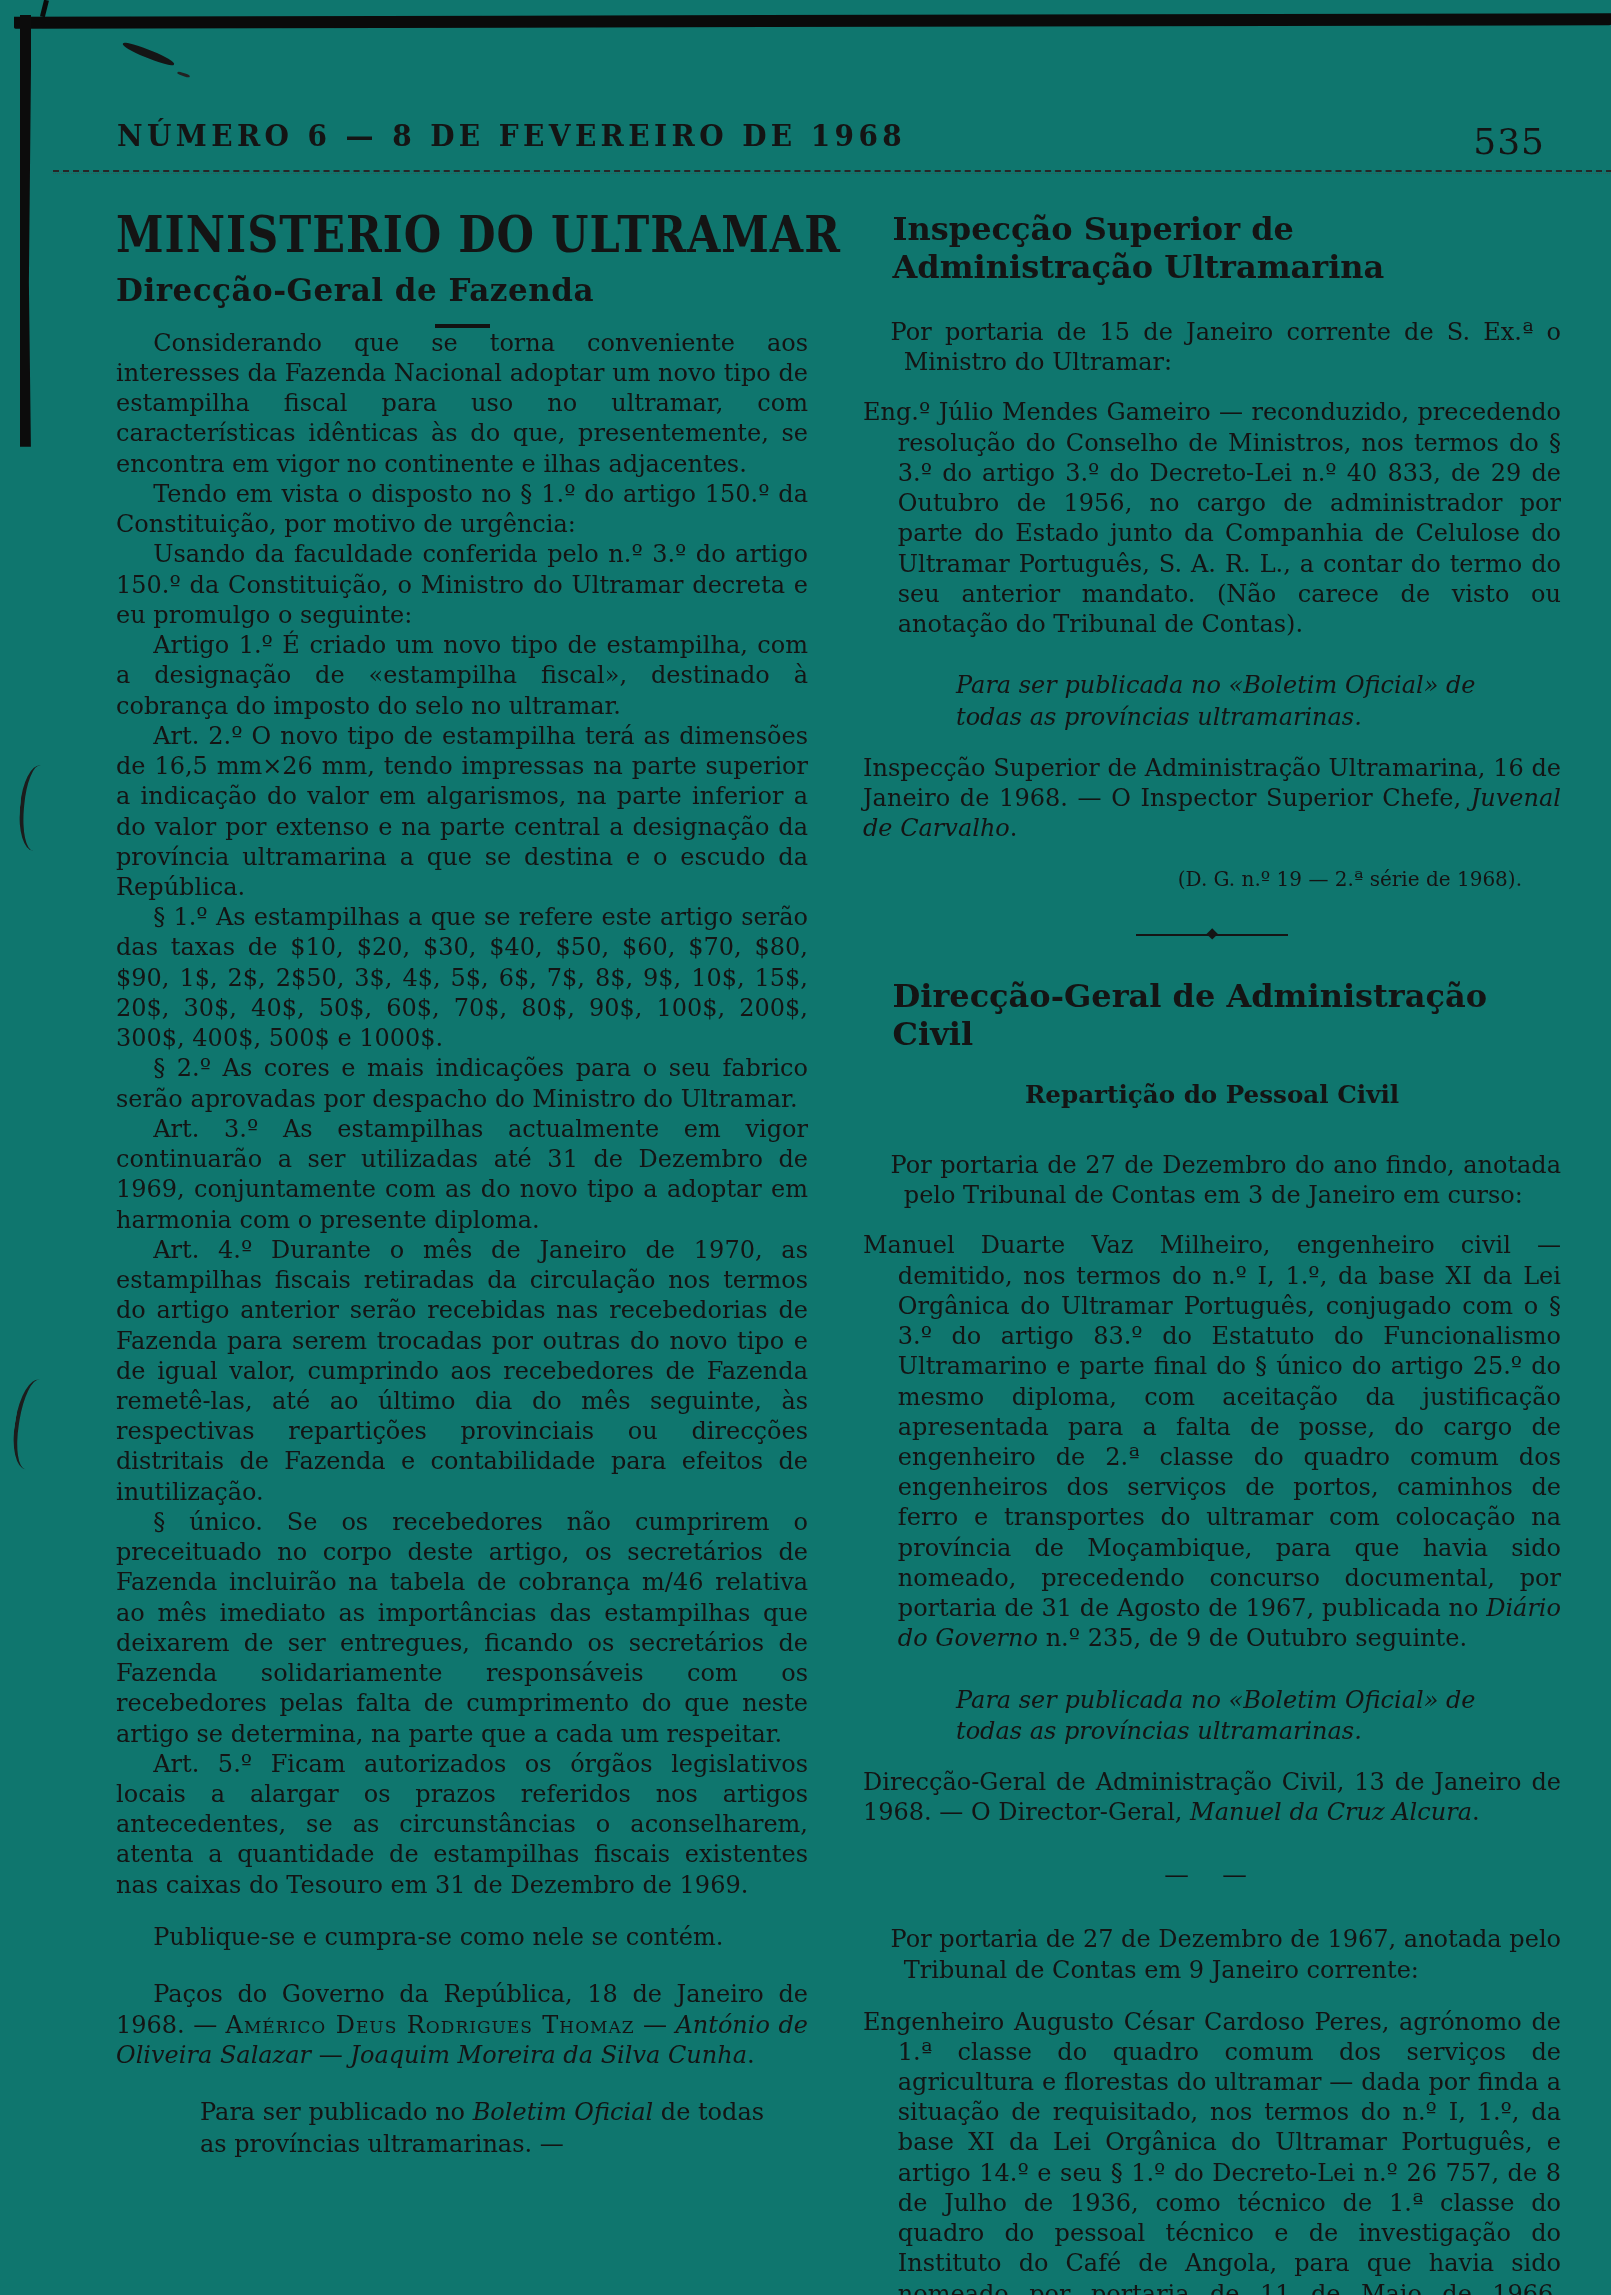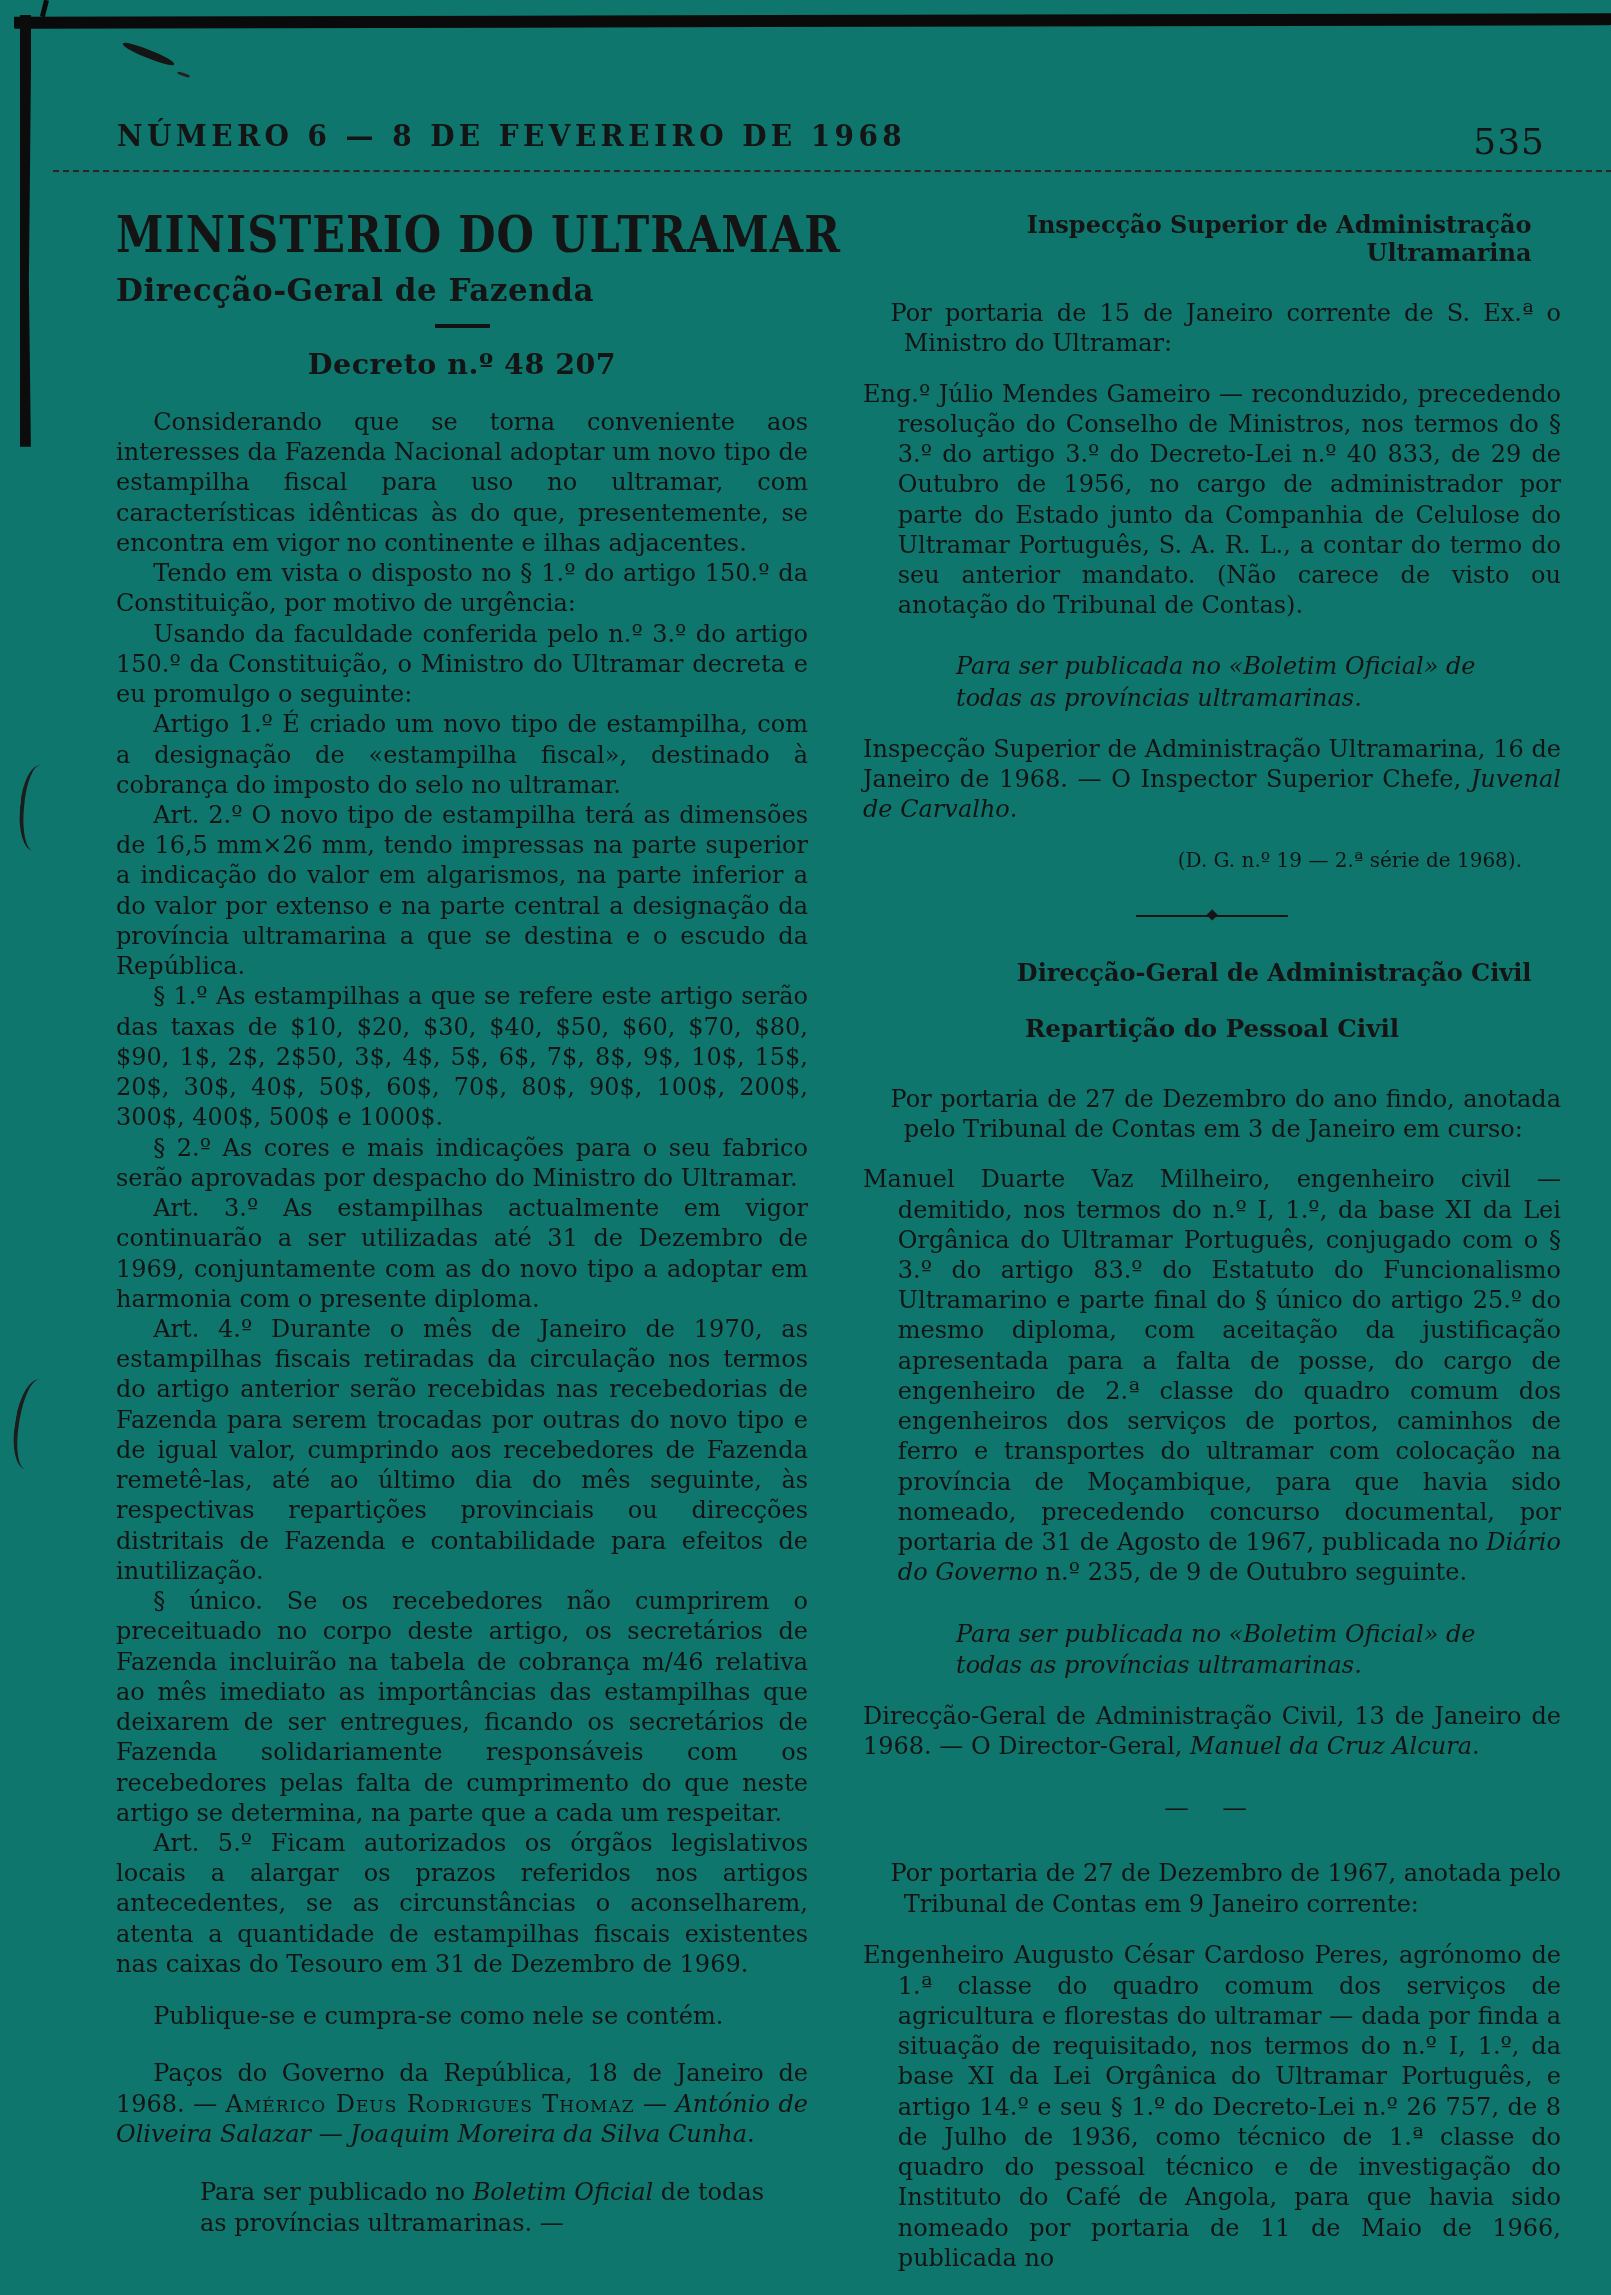--- a/index.html
+++ b/index.html
@@ -36,21 +36,21 @@
   
   .ministry{
     margin:0 0 16.7px;text-align:center;
     font-size:43px;font-weight:bold;letter-spacing:1px;
     transform:scaleY(1.18);transform-origin:center top;white-space:nowrap;
   }
   .dept{margin:14.7px 0 0;text-align:left;font-size:31px;font-weight:bold;letter-spacing:0.5px;}
   .small-rule{width:55px;height:3.4px;background:#121212;margin:16.7px auto 0;}
   .small-rule::after{content:"";display:block;width:34px;height:1.5px;background:#121212;margin:2px auto 0;}
   .decree{margin:19.7px 0 25.5px;text-align:center;font-size:28.5px;font-weight:bold;letter-spacing:0.5px;}
-  .sec-head{margin:0 auto 30.5px;width:639px;text-align:right;font-size:24px;font-weight:bold;line-height:1.18;}
+  .sec-head{margin:0 auto 30.5px;width:639px;text-align:left;font-size:32px;font-weight:bold;line-height:1.18;}
   .sec-sub{margin:0 0 41px;text-align:center;font-size:24.6px;font-weight:bold;}
   
   .b{font-size:24px;line-height:1.26;text-align:justify;margin:0;}
   .ind{text-indent:1.55em;}
   .hang{padding-left:1.7em;text-indent:-0.55em;}
   .entry{padding-left:1.45em;text-indent:-1.45em;}
   .gap-s{margin-top:21.6px;}
   .gap-m{margin-top:20px;}
   .note{font-size:24px;line-height:1.3;margin:27.5px 19.7px 0 84px;text-align:left;}
   .note .it, .it{font-style:italic;}
@@ -79,21 +79,20 @@
 
   <div class="hdr-issue">NÚMERO 6 — 8 DE FEVEREIRO DE 1968</div>
   <div class="hdr-page">535</div>
   <div class="hdr-rule"></div>
   <div class="hdr-rule2"></div>
 
   <section class="col col-left">
     <h1 class="ministry">MINISTERIO DO ULTRAMAR</h1>
     <h2 class="dept">Direcção-Geral de Fazenda</h2>
     <div class="small-rule"></div>
-    <h3 class="decree">Decreto n.º 48 207</h3>
 
     <p class="b ind">Considerando que se torna conveniente aos interesses da Fazenda Nacional adoptar um novo tipo de estampilha fiscal para uso no ultramar, com características idênticas às do que, presentemente, se encontra em vigor no continente e ilhas adjacentes.</p>
     <p class="b ind">Tendo em vista o disposto no § 1.º do artigo 150.º da Constituição, por motivo de urgência:</p>
     <p class="b ind">Usando da faculdade conferida pelo n.º 3.º do artigo 150.º da Constituição, o Ministro do Ultramar decreta e eu promulgo o seguinte:</p>
     <p class="b ind">Artigo 1.º É criado um novo tipo de estampilha, com a designação de «estampilha fiscal», destinado à cobrança do imposto do selo no ultramar.</p>
     <p class="b ind">Art. 2.º O novo tipo de estampilha terá as dimensões de 16,5 mm×26 mm, tendo impressas na parte superior a indicação do valor em algarismos, na parte inferior a do valor por extenso e na parte central a designação da província ultramarina a que se destina e o escudo da República.</p>
     <p class="b ind">§ 1.º As estampilhas a que se refere este artigo serão das taxas de $10, $20, $30, $40, $50, $60, $70, $80, $90, 1$, 2$, 2$50, 3$, 4$, 5$, 6$, 7$, 8$, 9$, 10$, 15$, 20$, 30$, 40$, 50$, 60$, 70$, 80$, 90$, 100$, 200$, 300$, 400$, 500$ e 1000$.</p>
     <p class="b ind">§ 2.º As cores e mais indicações para o seu fabrico serão aprovadas por despacho do Ministro do Ultramar.</p>
     <p class="b ind">Art. 3.º As estampilhas actualmente em vigor continuarão a ser utilizadas até 31 de Dezembro de 1969, conjuntamente com as do novo tipo a adoptar em harmonia com o presente diploma.</p>
     <p class="b ind">Art. 4.º Durante o mês de Janeiro de 1970, as estampilhas fiscais retiradas da circulação nos termos do artigo anterior serão recebidas nas recebedorias de Fazenda para serem trocadas por outras do novo tipo e de igual valor, cumprindo aos recebedores de Fazenda remetê-las, até ao último dia do mês seguinte, às respectivas repartições provinciais ou direcções distritais de Fazenda e contabilidade para efeitos de inutilização.</p>

